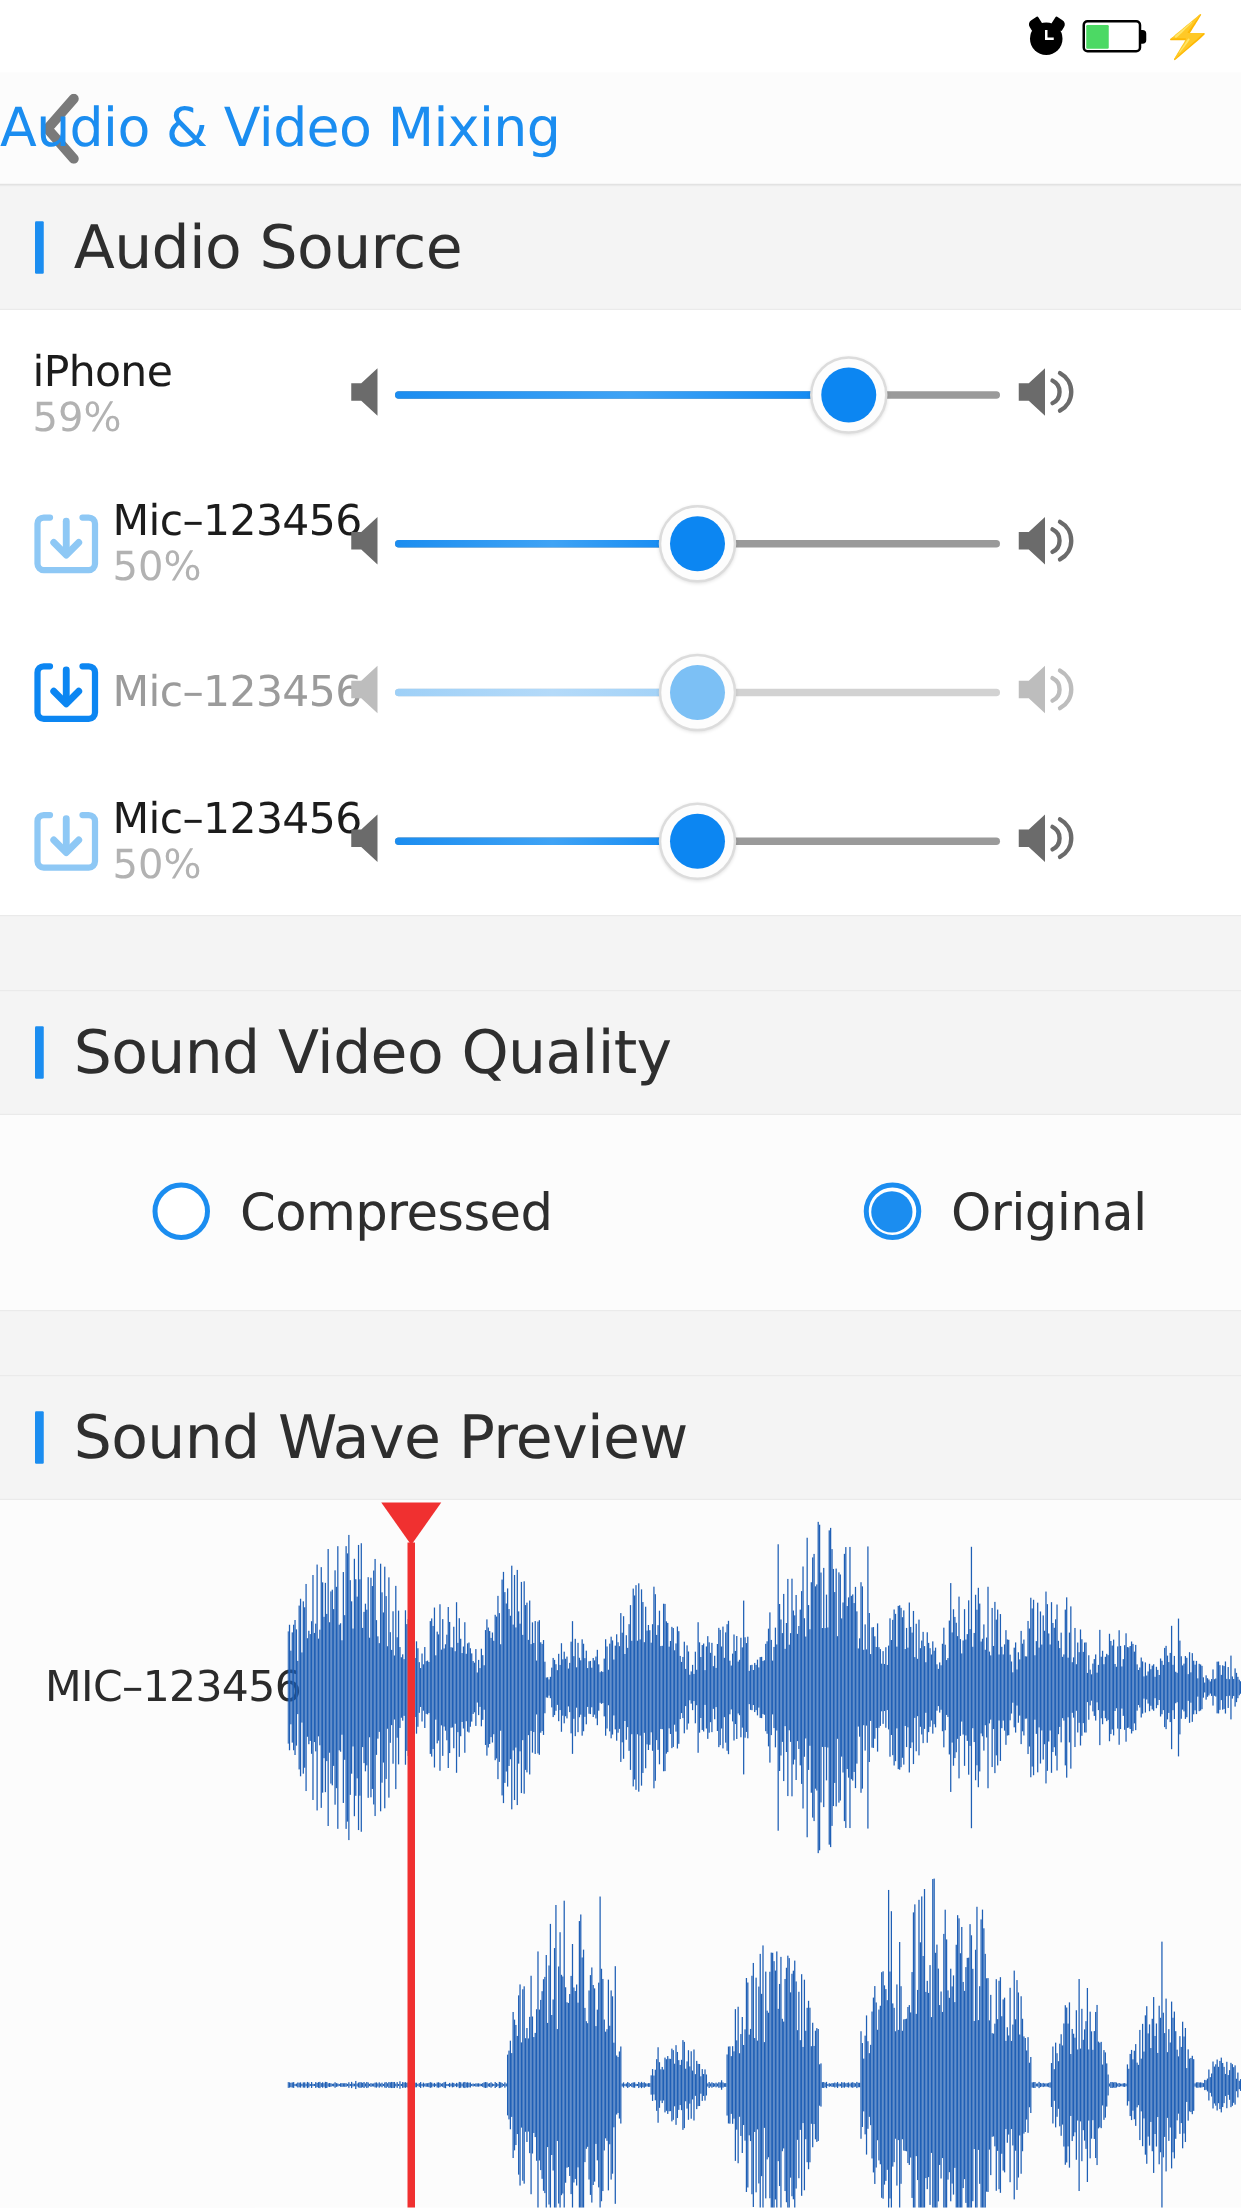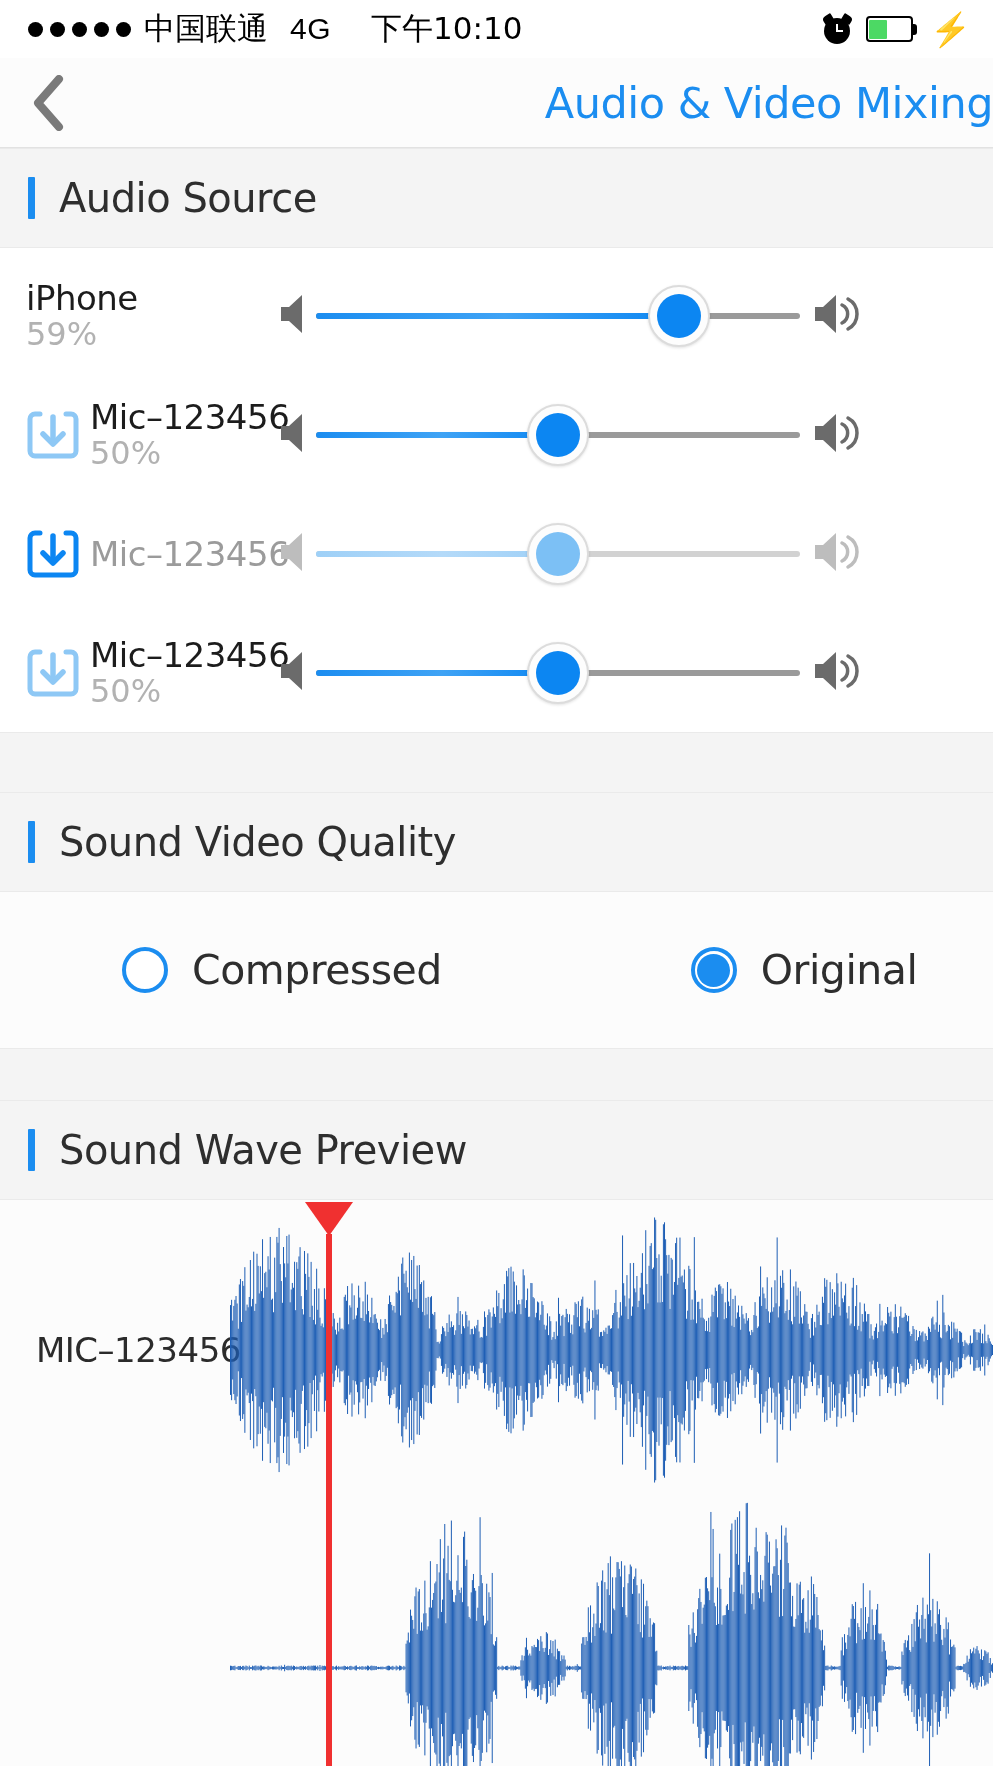--- a/index.html
+++ b/index.html
@@ -56,39 +56,39 @@
     align-items: center;
   }
   .nav-back {
     width: 96px; height: 90px;
     display: flex; align-items: center; justify-content: center;
     cursor: pointer;
   }
   .nav-title {
     position: absolute;
     left: 0; right: 0;
-    text-align: right;
+    text-align: left;
     font-size: 43px;
     color: #1b8df0;
     font-family: "DejaVu Sans", sans-serif;
     letter-spacing: -0.5px;
   }
 
   
   .sec-head {
     background: #f4f4f4;
     height: 100px;
     display: flex;
     align-items: center;
     padding-left: 28px;
     border-top: 1px solid #eaeaea;
     border-bottom: 1px solid #eaeaea;
   }
   .sec-bar { width: 7px; height: 42px; background: #1b8df0; border-radius: 1px; margin-right: 24px; }
-  .sec-title { font-size: 40px; color: #2e2e2e; font-family: "DejaVu Sans", sans-serif; letter-spacing: -0.5px; }
+  .sec-title { font-size: 48px; color: #2e2e2e; font-family: "DejaVu Sans", sans-serif; letter-spacing: -0.5px; }
 
   
   .src-list { background: #fff; padding-top: 8px; }
   .src-row {
     position: relative;
     height: 119px;
     display: flex;
     align-items: center;
   }
   .src-icon {
@@ -151,21 +151,21 @@
   .gap { height: 60px; background: #f4f4f4; border-top: 1px solid #eaeaea; }
 
   
   .quality-row {
     background: #fcfcfc;
     height: 156px;
     display: flex;
     align-items: center;
     padding-left: 122px;
   }
-  .radio-opt { display: flex; align-items: center; cursor: pointer; }
+  .radio-opt { display: flex; cursor: pointer; }
   .radio-opt + .radio-opt { margin-left: 249px; }
   .radio-mark {
     width: 46px; height: 46px; border-radius: 50%;
     border: 4px solid #1b8df0;
     position: relative;
     margin-right: 24px;
     background: #fff;
   }
   .radio-mark.checked::after {
     content: "";
@@ -199,32 +199,20 @@
     border-right: 24px solid transparent;
     border-top: 34px solid #f03030;
   }
 </style>
 </head>
 <body>
 
 <div class="screen">
 
   <div class="statusbar">
-    <div class="sb-left">
-      <div class="sb-dots">
-        <span class="sb-dot"></span>
-        <span class="sb-dot"></span>
-        <span class="sb-dot"></span>
-        <span class="sb-dot"></span>
-        <span class="sb-dot"></span>
-      </div>
-      <span class="sb-carrier">中国联通</span>
-      <span class="sb-net">4G</span>
-      <span class="sb-time">下午10:10</span>
-    </div>
     <div class="sb-right">
       <span class="sb-alarm">
         <i class="ear-l"></i>
           <i class="ear-r"></i>
           <i class="face"></i>
           <i class="hh"></i>
           <i class="mm"></i>
       </span>
       <span class="sb-batt">
         <i class="shell"></i>

